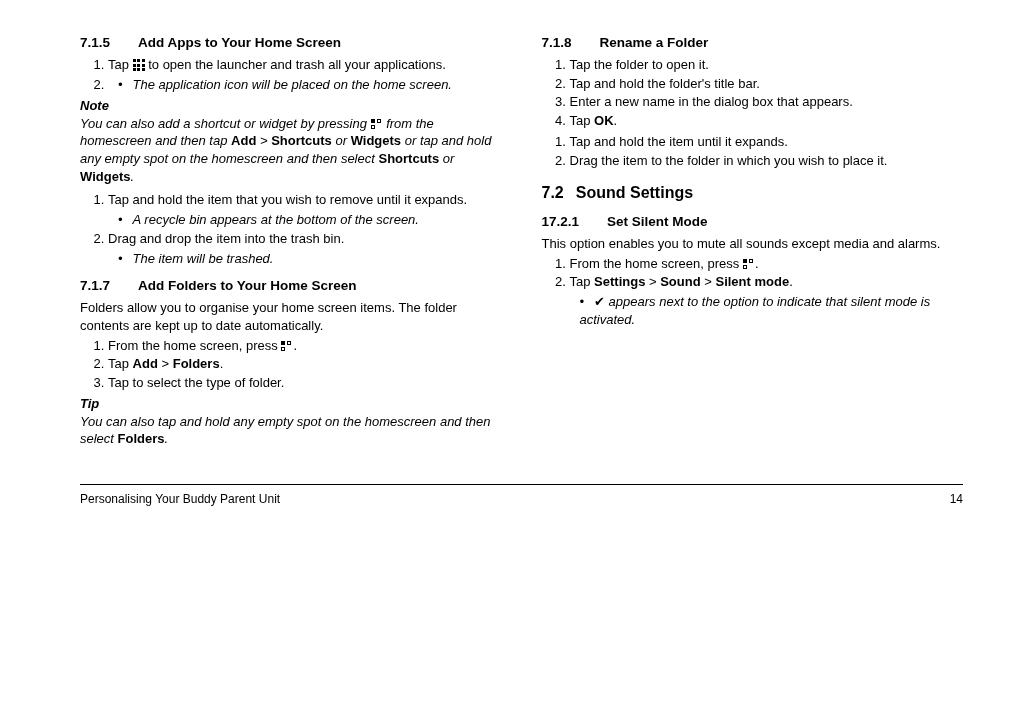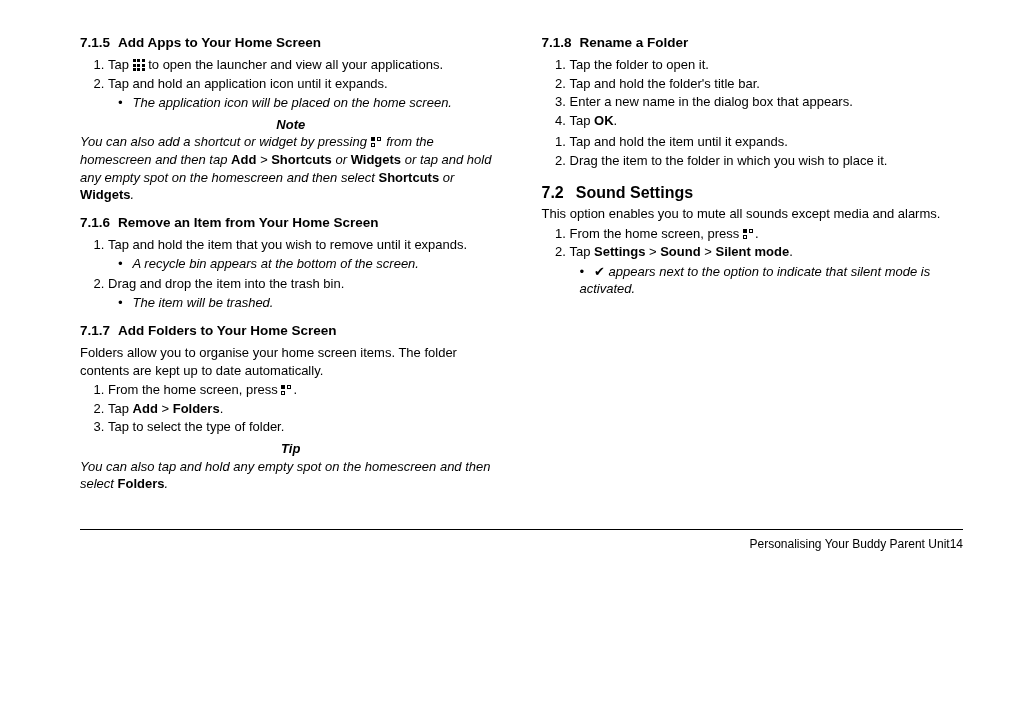--- a/index.html
+++ b/index.html
@@ -19,21 +19,21 @@
   }
   .col {
     flex: 1;
     min-width: 0;
   }
   h4.subhead {
     font-size: 13.5px;
     font-weight: bold;
     margin: 10px 0 4px 0;
     display: flex;
-    gap: 8px;
+    gap: 28px;
   }
   h4.subhead .num { white-space: nowrap; }
   h3.secthead {
     font-size: 16px;
     font-weight: bold;
     margin: 12px 0 2px 0;
     display: flex;
     gap: 12px;
   }
   ol {
@@ -53,21 +53,20 @@
     margin-right: 10px;
   }
   ul.bullets li {
     font-style: italic;
     margin: 1px 0;
   }
   .note-label, .tip-label {
     font-weight: bold;
     font-style: italic;
     margin-top: 4px;
-    text-align: center;
   }
   .note-body, .tip-body {
     font-style: italic;
     margin: 0 0 6px 0;
   }
   .bold { font-weight: bold; font-style: normal; }
   .icon-grid {
     display: inline-block;
     width: 12px;
     height: 12px;
@@ -116,59 +115,54 @@
     margin-top: 30px;
   }
   .footer-line {
     height: 1px;
     background: #000;
     margin-bottom: 6px;
     width: 100%;
   }
   .footer-row {
     display: flex;
-    justify-content: flex-end;
+    justify-content: space-between;
     font-size: 12px;
     padding-left: 0px;
     padding-right: 0px;
   }
   p.para { margin: 2px 0; }
   .check { font-style: normal; }
 </style>
 </head>
 <body>
 
 <div class="columns">
 
   <div class="col">
 
     <h4 class="subhead">
       <span class="num">7.1.5</span>
       <span>Add Apps to Your Home Screen</span>
     </h4>
     <ol>
       <li>
-        <span>Tap </span><span class="icon-grid"></span><span> to open the launcher and view all your applications.</span>
-      </li>
-      <li>
-        <span>Tap and hold an application icon until it expands.</span>
+        <span>Tap </span><span class="icon-grid"></span><span> to open the launcher and trash all your applications.</span>
+      </li>
+      <li>
         <ul class="bullets">
             <li>The application icon will be placed on the home screen.</li>
           </ul>
       </li>
     </ol>
     <div class="note-label">Note</div>
     <p class="note-body">
       <span>You can also add a shortcut or widget by pressing </span><span class="icon-squares"><span class="b3"></span></span><span> from the homescreen and then tap </span><span class="bold">Add</span><span> &gt; </span><span class="bold">Shortcuts</span><span> or </span><span class="bold">Widgets</span><span> or tap and hold any empty spot on the homescreen and then select </span><span class="bold">Shortcuts</span><span> or </span><span class="bold">Widgets</span><span>.</span>
     </p>
 
-    <h4 class="subhead">
-      <span class="num">7.1.6</span>
-      <span>Remove an Item from Your Home Screen</span>
-    </h4>
     <ol>
       <li>
         <span>Tap and hold the item that you wish to remove until it expands.</span>
         <ul class="bullets">
             <li>A recycle bin appears at the bottom of the screen.</li>
           </ul>
       </li>
       <li>
         <span>Drag and drop the item into the trash bin.</span>
         <ul class="bullets">
@@ -218,20 +212,24 @@
     <ol>
       <li>Tap and hold the item until it expands.</li>
       <li>Drag the item to the folder in which you wish to place it.</li>
     </ol>
 
     <h3 class="secthead">
       <span>7.2</span>
       <span>Sound Settings</span>
     </h3>
 
+    <h4 class="subhead">
+      <span class="num">17.2.1</span>
+      <span>Set Silent Mode</span>
+    </h4>
     <p class="para">This option enables you to mute all sounds except media and alarms.</p>
     <ol>
       <li>
         <span>From the home screen, press </span><span class="icon-squares"><span class="b3"></span></span><span>.</span>
       </li>
       <li>
         <span>Tap </span><span class="bold">Settings</span><span> &gt; </span><span class="bold">Sound</span><span> &gt; </span><span class="bold">Silent mode</span><span>.</span>
         <ul class="bullets">
             <li><span class="check">✔</span><span> appears next to the option to indicate that silent mode is activated.</span></li>
           </ul>

